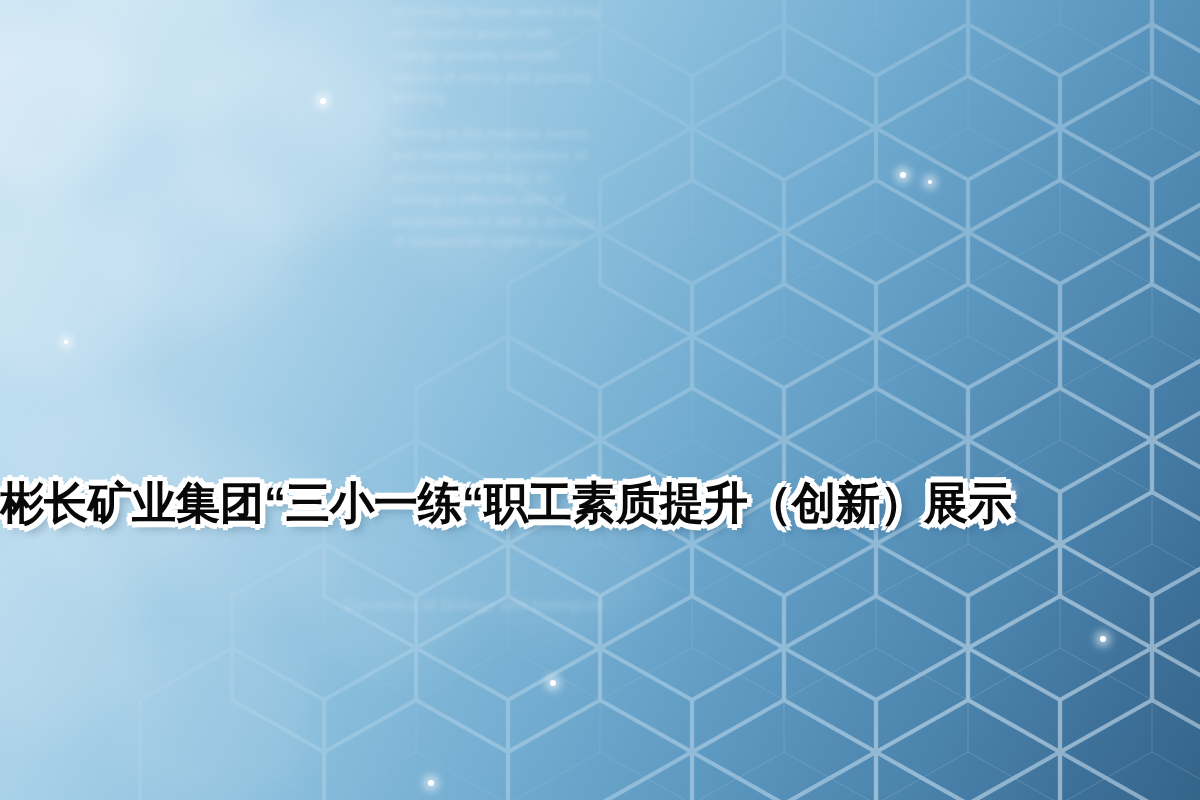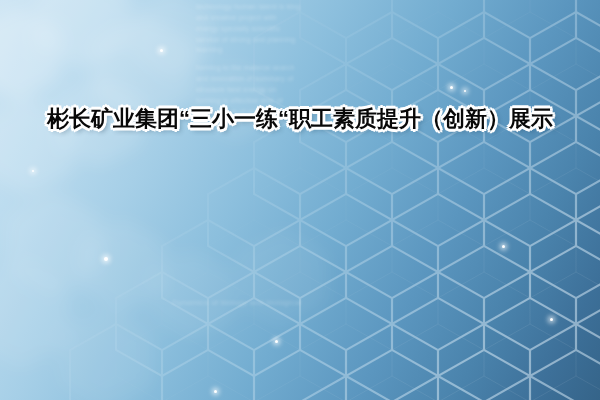--- a/index.html
+++ b/index.html
@@ -65,21 +65,22 @@
     width: 105px;
     user-select: none;
   }
   .ghost-text p { margin: 0 0 7px 0; }
 
   
   .content {
     position: absolute;
     inset: 0;
     display: flex;
-    flex-direction: column;
+    flex-direction: row;
+    align-items: center;
     z-index: 12;
   }
 
   .subtitle,
   .maintitle,
   .company {
     color: #080808;
     font-weight: bold;
     white-space: nowrap;
     text-align: center;

